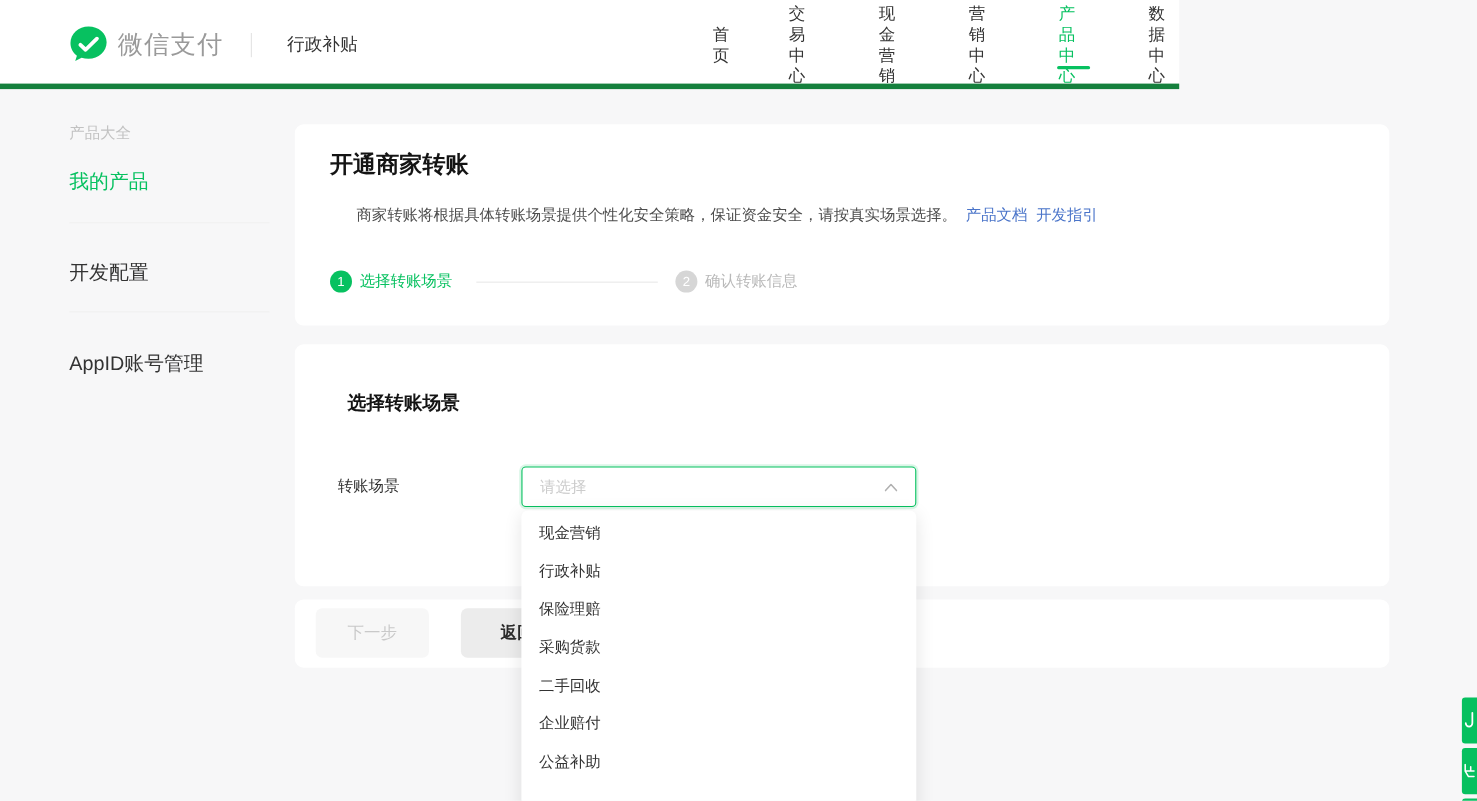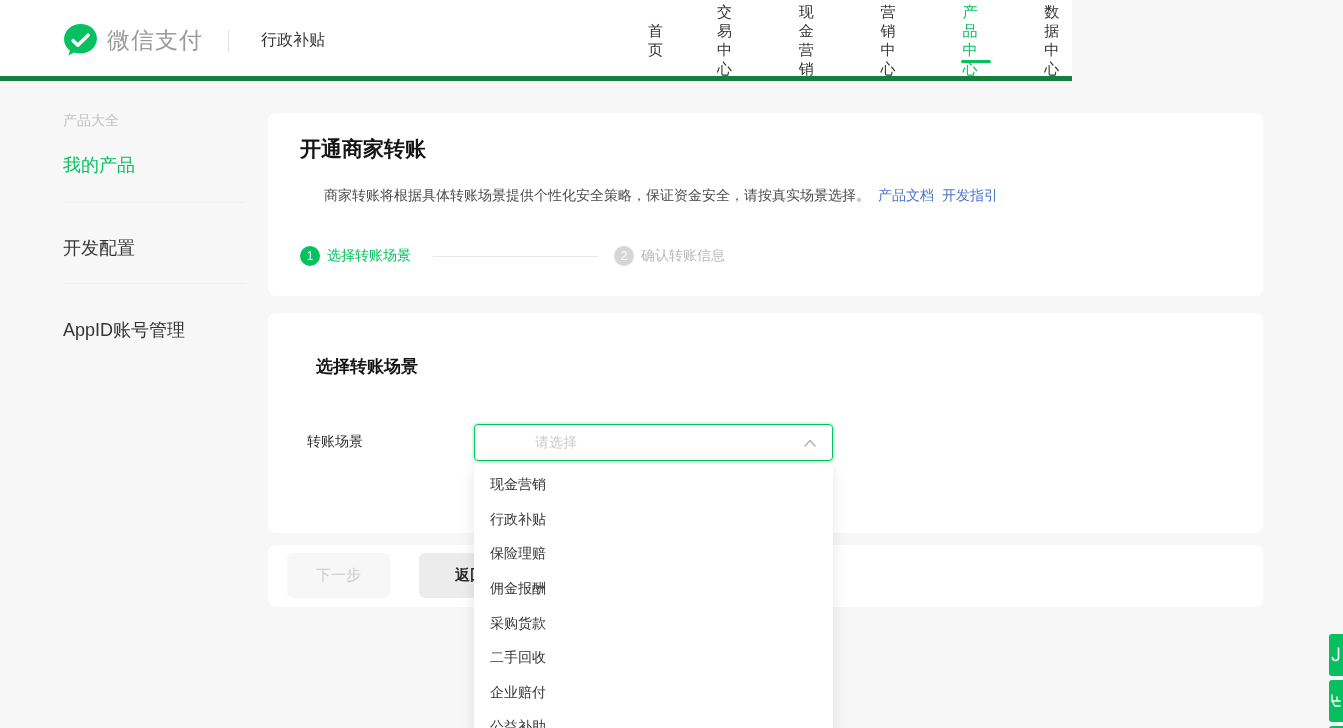--- a/index.html
+++ b/index.html
@@ -42,21 +42,21 @@
   .step-label.on { color:#07C160; }
   .step-label.off { color:#b9b9b9; }
   .step-line { width:165px; height:1px; background:#e8e8e8; margin:0 16px 0 22px; }
 
   .card-form { top:313px; height:220px; }
   .form-title { position:absolute; left:48px; top:42px; font-size:17px; font-weight:bold; color:#141414; }
   .form-label { position:absolute; left:39px; top:120px; font-size:14px; color:#333; }
   .select-box { position:absolute; left:206px; top:111px; width:359px; height:37px; background:#fff;
     border:1px solid #07C160; border-radius:4px; box-shadow:0 0 0 2px rgba(7,193,96,0.15);
     display:flex; align-items:center; padding:0 16px; cursor:pointer; }
-  .select-placeholder { font-size:14px; color:#ccc; flex:1;margin-left:44px; }
+  .select-placeholder { font-size:14px; color:#ccc; flex:1; }
   .caret { width:12px; height:8px; display:block; }
 
   .card-actions { top:545px; height:62px; }
   .btn { position:absolute; top:8px; height:45px; border:none; border-radius:6px; font-size:15px; cursor:pointer;
     font-family:"Liberation Sans","DejaVu Sans",sans-serif; }
   .btn-next { left:19px; width:103px; background:#f7f7f7; color:#c9c9c9; cursor:not-allowed; }
   .btn-back { left:151px; width:102px; background:#ececec; color:#2b2b2b; font-weight:bold; }
 
   
   .dropdown { position:absolute; left:474px; top:464px; width:359px; height:290px; background:#fff; border-radius:6px;
@@ -130,21 +130,20 @@
 
   <div class="card card-actions">
     <button class="btn btn-next" disabled="">下一步</button>
     <button class="btn btn-back">返回</button>
   </div>
 
   <div class="dropdown">
     <div class="dd-option">现金营销</div>
     <div class="dd-option">行政补贴</div>
     <div class="dd-option">保险理赔</div>
-    <div class="dd-option">佣金报酬</div>
     <div class="dd-option">采购货款</div>
     <div class="dd-option">二手回收</div>
     <div class="dd-option">企业赔付</div>
     <div class="dd-option">公益补助</div>
   </div>
 
   <div class="float-tabs">
     <div class="float-tab">
       <svg width="10" height="16" viewBox="0 0 10 16">
         <path d="M7.5 1v9.5a3 3 0 0 1-6 0" fill="none" stroke="#fff" stroke-width="1.6" stroke-linecap="round"></path>

